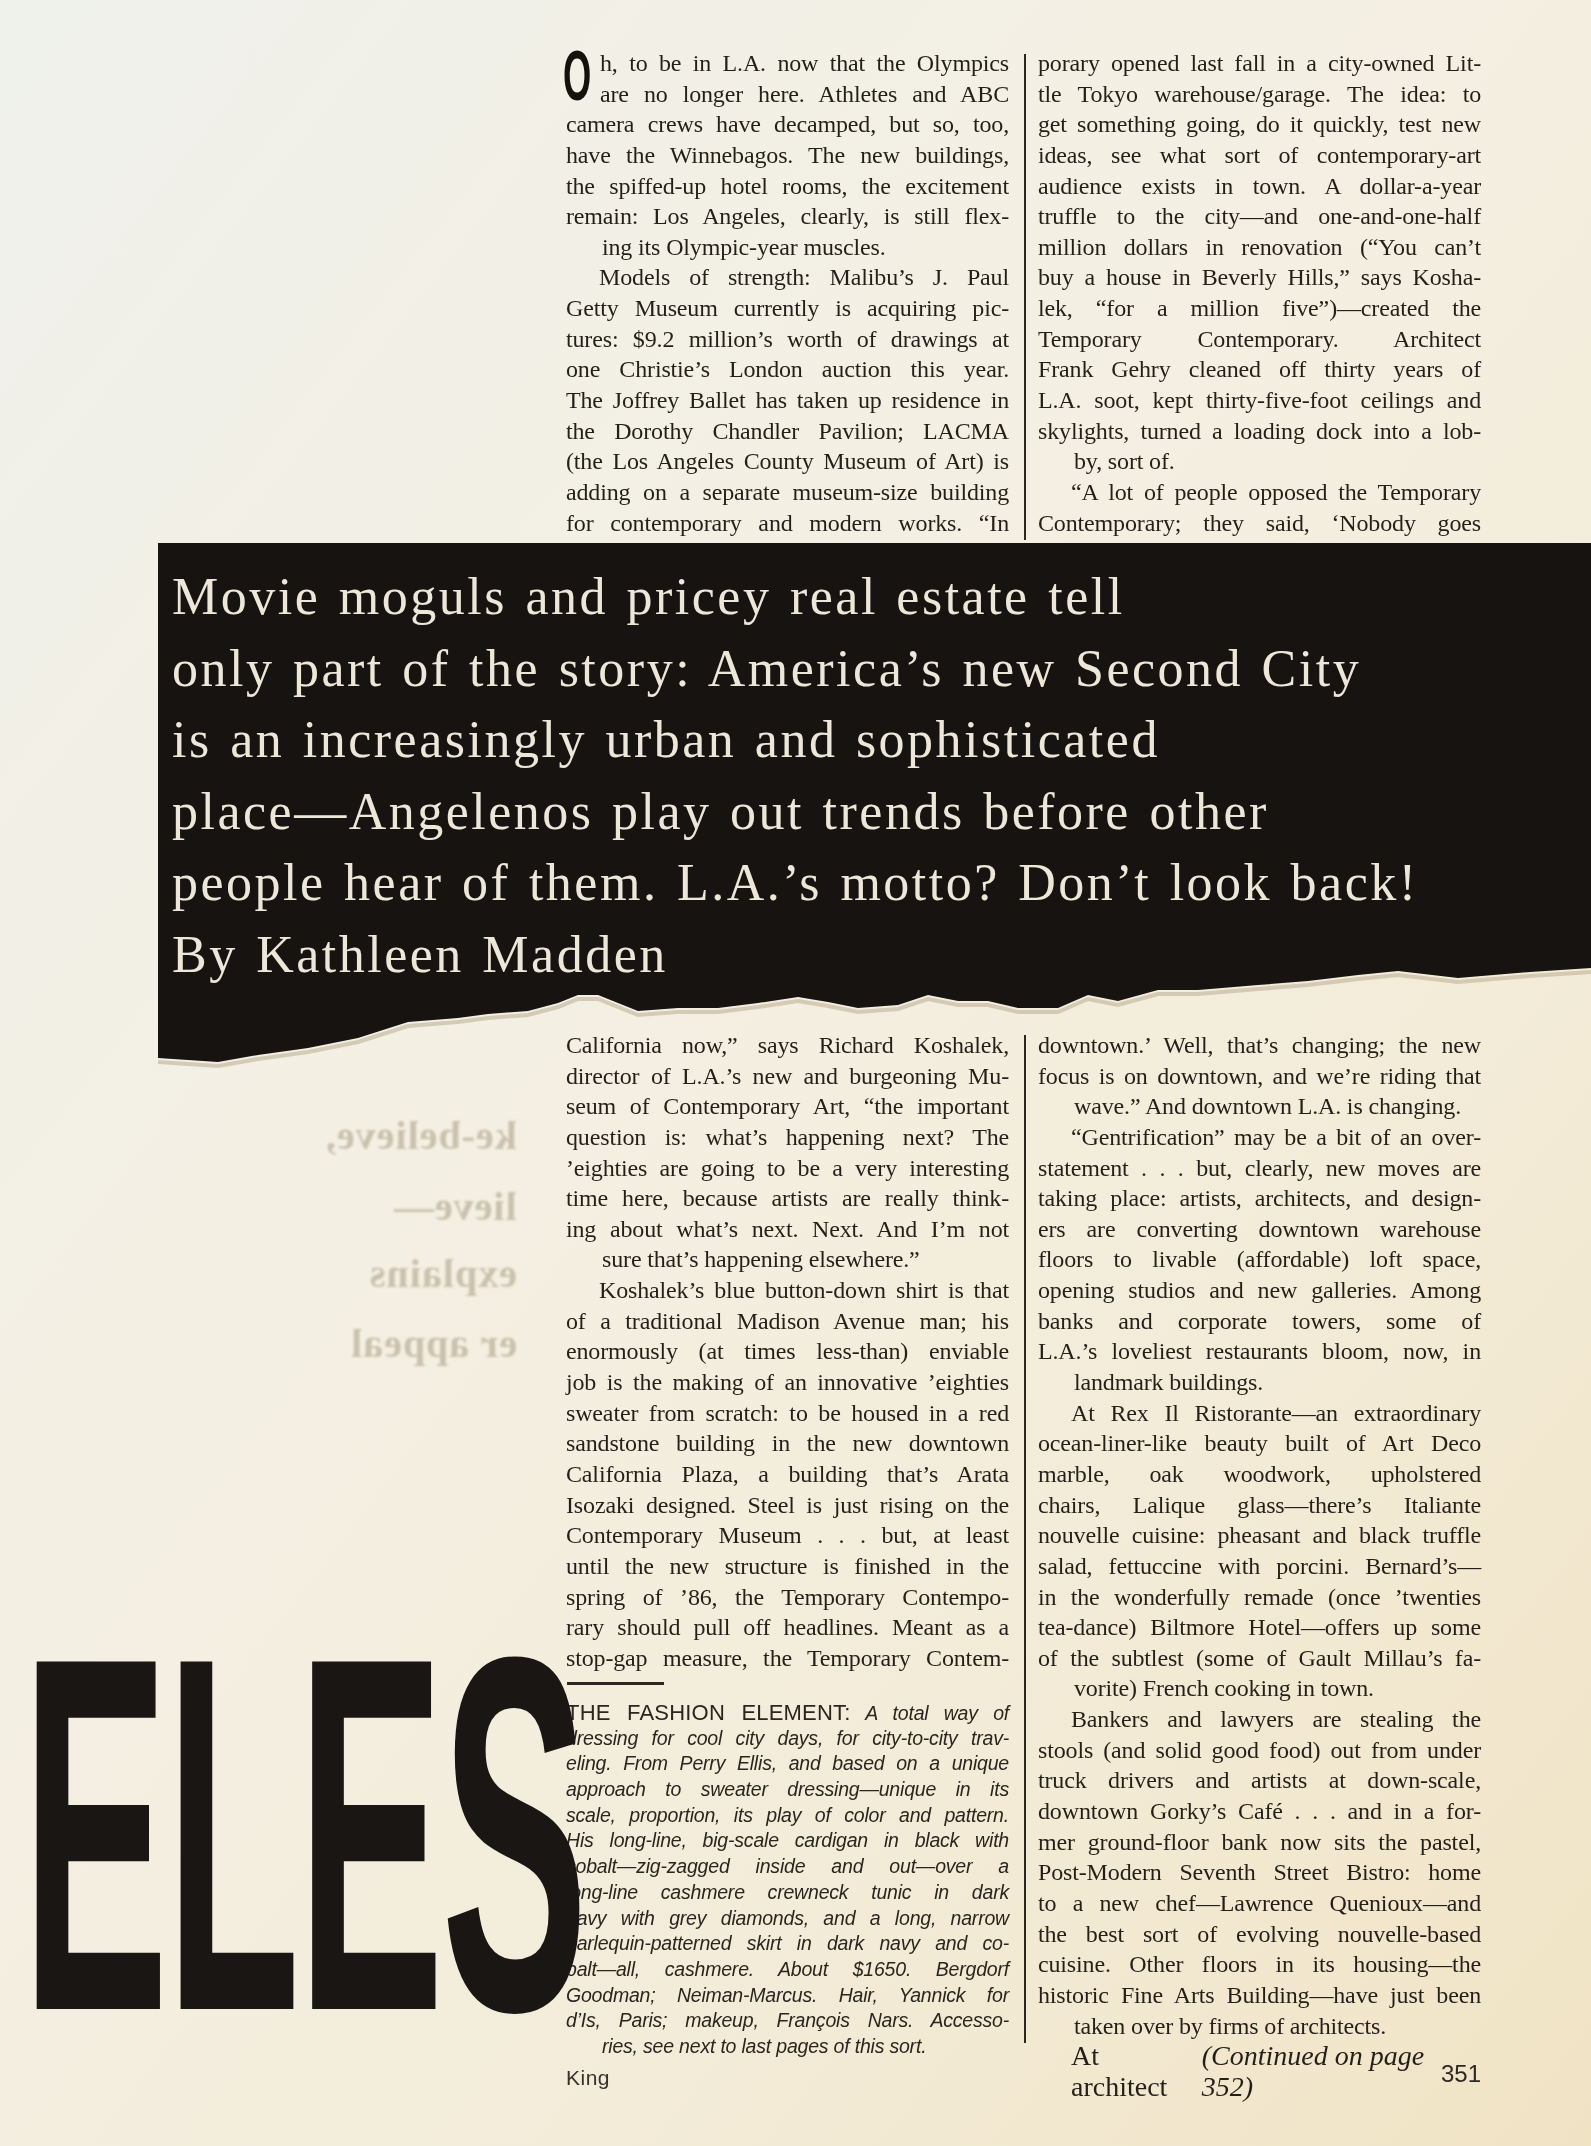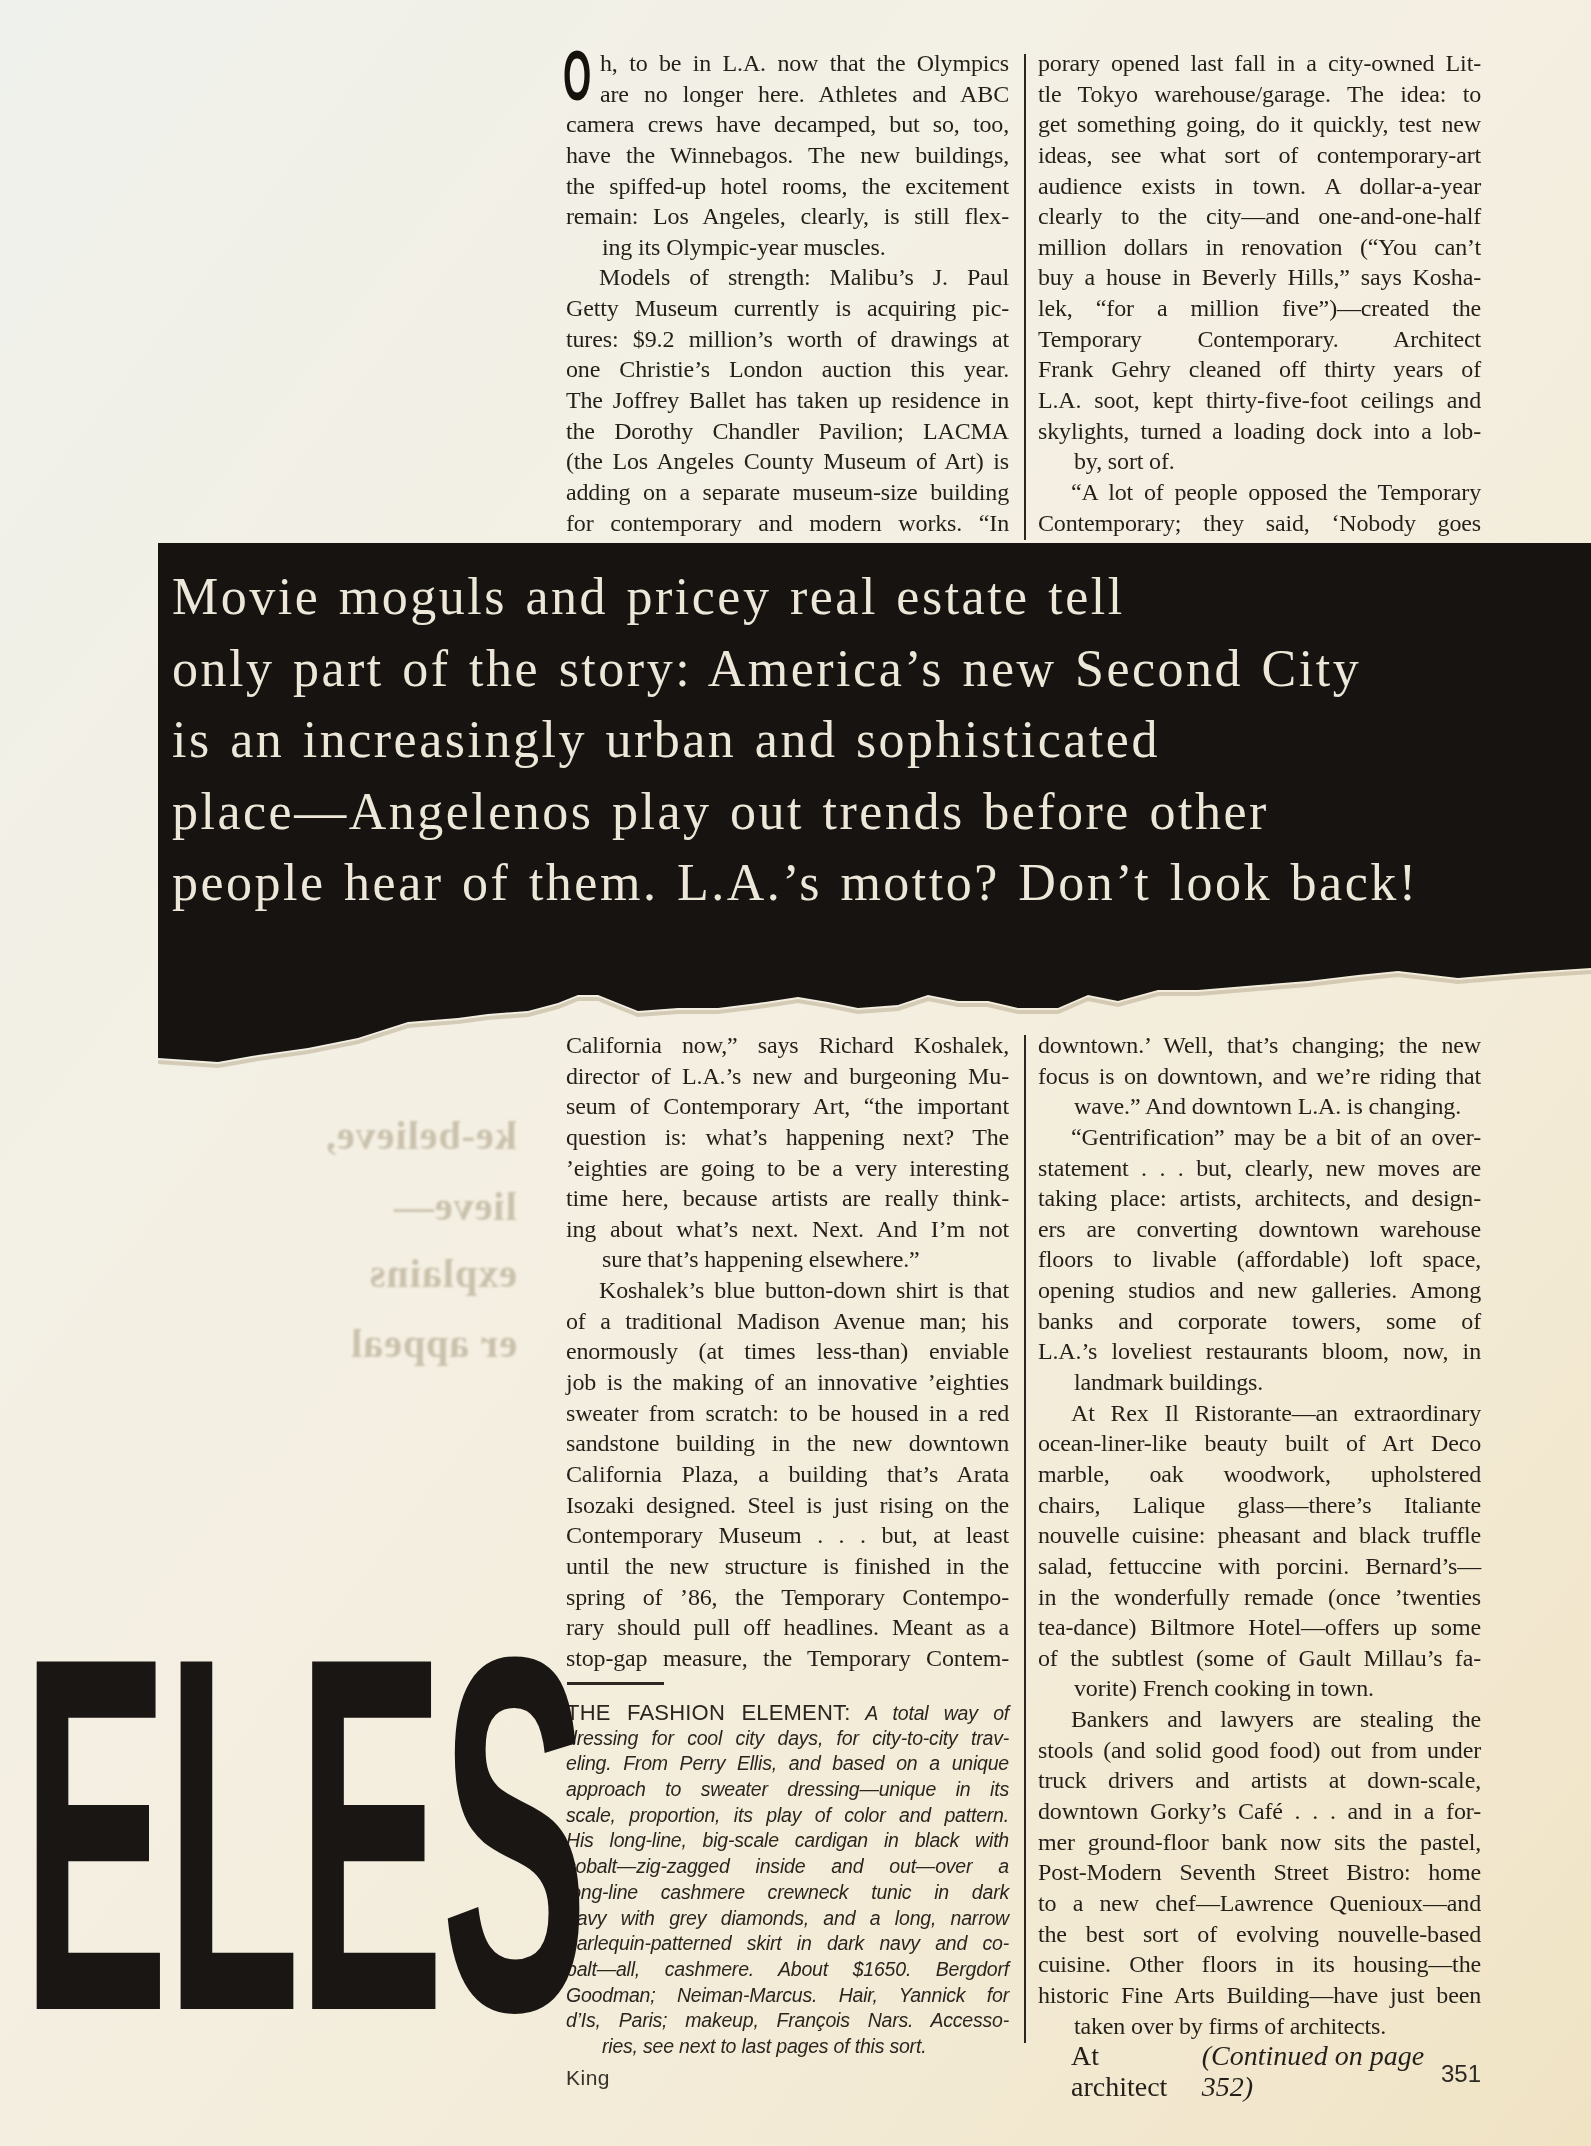--- a/index.html
+++ b/index.html
@@ -131,21 +131,21 @@
       <div class="bl">adding on a separate museum-size building</div>
       <div class="bl">for contemporary and modern works. “In</div>
     </div>
   <div class="vrule vrule-top"></div>
   <div class="col col-top-right">
       <div class="bl">porary opened last fall in a city-owned Lit-</div>
       <div class="bl">tle Tokyo warehouse/garage. The idea: to</div>
       <div class="bl">get something going, do it quickly, test new</div>
       <div class="bl">ideas, see what sort of contemporary-art</div>
       <div class="bl">audience exists in town. A dollar-a-year</div>
-      <div class="bl">clearly to the city—and one-and-one-half</div>
+      <div class="bl">truffle to the city—and one-and-one-half</div>
       <div class="bl">million dollars in renovation (“You can’t</div>
       <div class="bl">buy a house in Beverly Hills,” says Kosha-</div>
       <div class="bl">lek, “for a million five”)—created the</div>
       <div class="bl">Temporary Contemporary. Architect</div>
       <div class="bl">Frank Gehry cleaned off thirty years of</div>
       <div class="bl">L.A. soot, kept thirty-five-foot ceilings and</div>
       <div class="bl">skylights, turned a loading dock into a lob-</div>
       <div class="bl bl--end">by, sort of.</div>
       <div class="bl bl--p">“A lot of people opposed the Temporary</div>
       <div class="bl">Contemporary; they said, ‘Nobody goes</div>
@@ -160,20 +160,21 @@
         800,458 770,452 740,462 700,465 670,459 640,454 600,460 560,465
         520,465 480,468 440,452 420,452 400,460 370,468 330,471 300,475
         250,479 200,495 150,505 100,512 60,519 30,517 0,515"></polygon>
     </svg>
     <div class="banner-text">
         <div class="bl">Movie moguls and pricey real estate tell</div>
         <div class="bl">only part of the story: America’s new Second City</div>
         <div class="bl">is an increasingly urban and sophisticated</div>
         <div class="bl">place—Angelenos play out trends before other</div>
         <div class="bl">people hear of them. L.A.’s motto? Don’t look back!</div>
+        <div class="bl">By Kathleen Madden</div>
       </div>
   </div>
 
   <div class="ghost ghost-1">ke-believe,</div>
   <div class="ghost ghost-2">lieve—</div>
   <div class="ghost ghost-3">explains</div>
   <div class="ghost ghost-4">er appeal</div>
 
   <div class="col col-mid-left">
       <div class="bl">California now,” says Richard Koshalek,</div>

